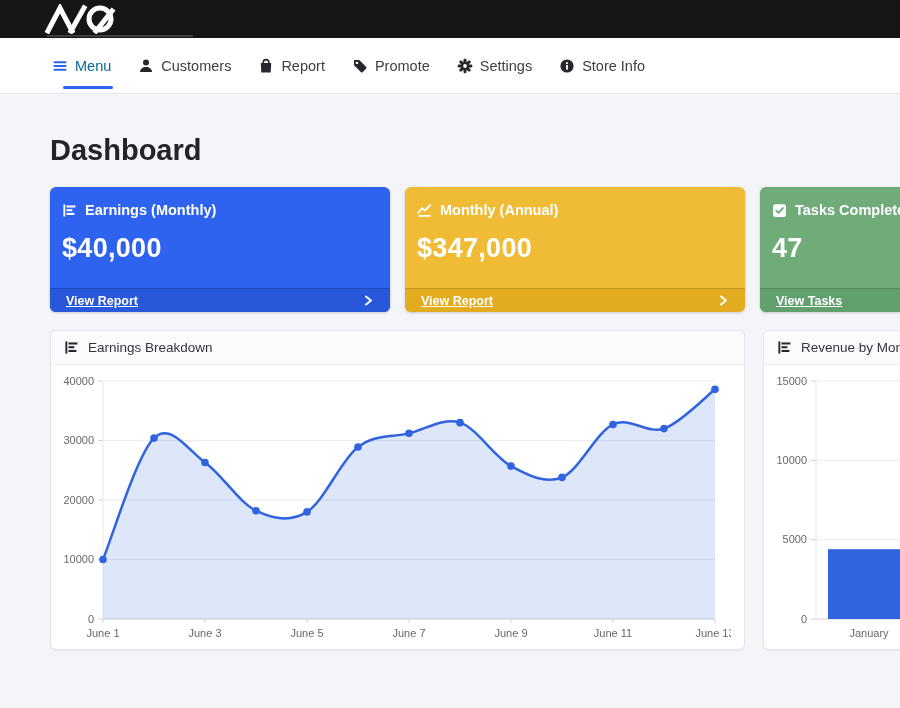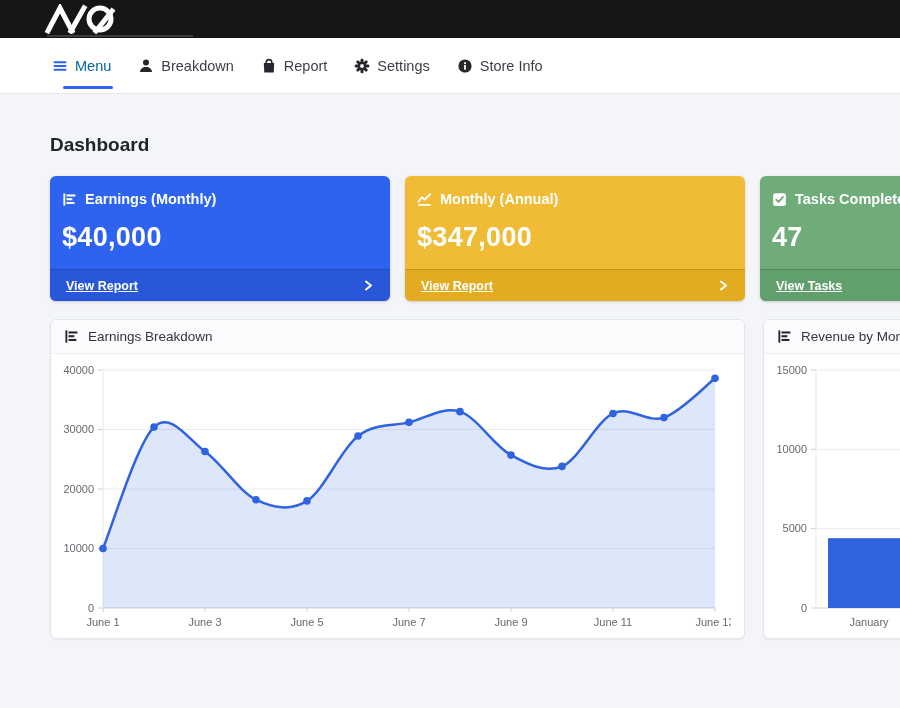--- a/index.html
+++ b/index.html
@@ -19,37 +19,37 @@
   .navbar { height:56px; background:#fff; border-bottom:1px solid #e7e8ee;
     display:flex; align-items:center; padding-left:52px; gap:27px; }
   .nav-item { display:flex; align-items:center; gap:7px; font-size:14.5px;
     color:#3e3e46; cursor:pointer; position:relative; height:56px; }
   .nav-item svg { display:block; }
   .nav-item.active { color:#0369a1; }
   .nav-item.active::after { content:""; position:absolute; left:11px; right:-2px;
     bottom:5px; height:3px; background:#2e63f0; border-radius:2px; }
 
   main { padding:40px 0 0 50px; }
-  h1.page-title { font-size:19px; font-weight:bold; color:#212529; margin:0 0 20px; }
+  h1.page-title { font-size:29px; font-weight:bold; color:#212529; margin:0 0 20px; }
 
   
   .cards-row { display:flex; gap:15px; margin-bottom:18px; }
   .stat-card { width:340px; min-width:340px; height:125px; border-radius:6px;
     position:relative; color:#fff; overflow:hidden;
     box-shadow:0 1px 3px rgba(0,0,0,.18); }
   .card-blue   { background:#2e63f0; }
   .card-blue   .stat-footer { background:#2957da; }
   .card-yellow { background:#f0bb35; }
   .card-yellow .stat-footer { background:#e3ab1f; }
   .card-green  { background:#70ab7a; }
   .card-green  .stat-footer { background:#619f6d; }
   .stat-inner { padding:15px 12px 0; }
   .stat-label { display:flex; align-items:center; gap:8px; font-size:14.5px; font-weight:bold; }
   .stat-value { font-size:27px; font-weight:bold; margin-top:15px; letter-spacing:.3px; }
-  .stat-footer { position:absolute; left:0; right:0; bottom:0; height:32px;
+  .stat-footer { position:absolute; left:0; right:0; bottom:0; height:24px;
     display:flex; align-items:center; justify-content:space-between; padding:0 16px;
     border-top:1px solid rgba(0,0,0,.14); color:#fff; text-decoration:none; cursor:pointer; }
   .stat-footer .link { font-size:12.5px; font-weight:bold; text-decoration:underline; }
 
   
   .charts-row { display:flex; gap:18px; }
   .chart-card { background:#fff; border:1px solid #e3e5ee; border-radius:6px;
     box-shadow:0 1px 2px rgba(0,0,0,.06); height:320px; overflow:hidden; }
   .chart-card.wide   { width:695px; min-width:695px; }
   .chart-card.narrow { width:340px; min-width:340px; }
@@ -84,28 +84,35 @@
     </svg>
     <span>Menu</span>
   </div>
   <div class="nav-item">
     <svg width="16" height="16" viewBox="0 0 16 16">
       <g fill="#26262c">
           <circle cx="8" cy="4.6" r="3"></circle>
           <path d="M8 9c-3.4 0-6 2.1-6 5h12c0-2.9-2.6-5-6-5z"></path>
         </g>
     </svg>
-    <span>Breakdown</span>
+    <span>Customers</span>
   </div>
   <div class="nav-item">
     <svg width="16" height="16" viewBox="0 0 16 16">
       <path d="M5.2 6V4.4a2.8 2.8 0 0 1 5.6 0V6" fill="none" stroke="#26262c" stroke-width="1.6"></path>
       <path d="M2.8 5h10.4l-.5 9.4H3.3z" fill="#26262c"></path>
     </svg>
     <span>Report</span>
+  </div>
+  <div class="nav-item">
+    <svg width="16" height="16" viewBox="0 0 16 16">
+      <path d="M2 2h5.2L14 8.8a1.4 1.4 0 0 1 0 2L10.8 14a1.4 1.4 0 0 1-2 0L2 7.2z" fill="#26262c"></path>
+      <circle cx="4.9" cy="4.9" r="1.2" fill="#fff"></circle>
+    </svg>
+    <span>Promote</span>
   </div>
   <div class="nav-item">
     <svg width="16" height="16" viewBox="0 0 16 16">
       <g transform="translate(8,8)" fill="#26262c">
         <rect x="-1.5" y="-7.3" width="3" height="14.6" rx="1.2"></rect>
         <rect x="-1.5" y="-7.3" width="3" height="14.6" rx="1.2" transform="rotate(45)"></rect>
         <rect x="-1.5" y="-7.3" width="3" height="14.6" rx="1.2" transform="rotate(90)"></rect>
         <rect x="-1.5" y="-7.3" width="3" height="14.6" rx="1.2" transform="rotate(135)"></rect>
         <circle r="4.2"></circle>
       </g>

